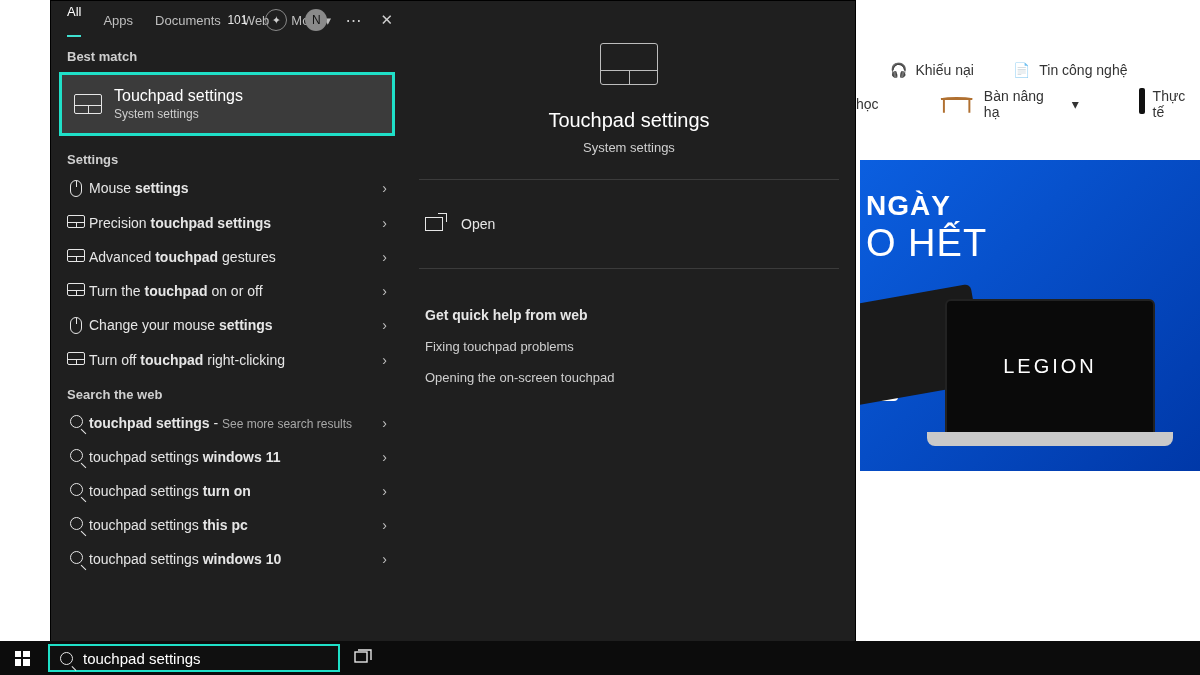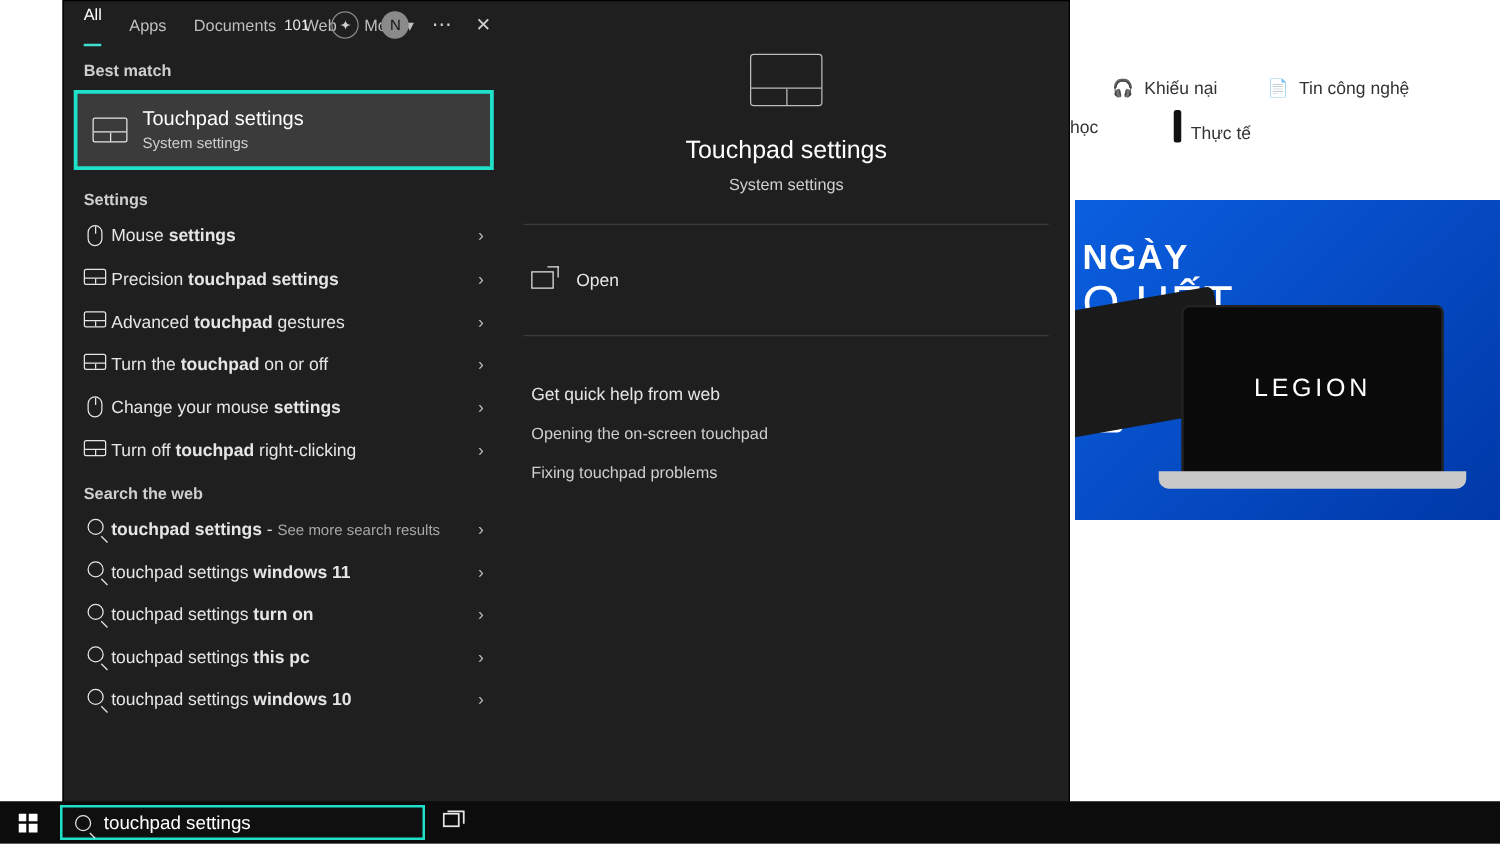--- a/index.html
+++ b/index.html
@@ -1,21 +1,21 @@
 <!DOCTYPE html>
 <html><head>
   <meta charset="utf-8">
   <style>
     *{margin:0;padding:0;box-sizing:border-box;font-family:'Segoe UI',Tahoma,sans-serif;-webkit-font-smoothing:antialiased}
     body{width:1200px;height:675px;overflow:hidden;background:#fff;position:relative}
     .desktop{width:1200px;height:675px;position:relative}
     .browser-bg{position:absolute;top:0;left:0;right:0;height:140px;background:#fff;display:flex;align-items:center;gap:40px;padding-left:890px;font-size:14px;color:#333}
     .browser-bg .bitem{display:flex;align-items:center;gap:8px}
     .browser-bg .bicon{color:#1a6dd1}
-    .ad{position:absolute;top:160px;right:0;width:340px;height:256px;background:linear-gradient(135deg,#0b5fe0,#0038a8);color:#fff;display:flex;flex-direction:column;align-items:flex-start;padding:30px 0 0 0;font-weight:700;overflow:hidden}
+    .ad{position:absolute;top:160px;right:0;width:340px;height:311px;background:linear-gradient(135deg,#0b5fe0,#0038a8);color:#fff;display:flex;flex-direction:column;align-items:flex-start;padding:30px 0 0 0;font-weight:700;overflow:hidden}
     .ad .l1{font-size:28px;letter-spacing:1px;padding-left:6px}
     .ad .l2{font-size:38px;letter-spacing:1px;font-weight:400;padding-left:6px}
     .ad .laptops{position:absolute;bottom:0;right:0;width:300px;height:210px;display:flex;align-items:center;justify-content:center}
     .ad .lap{width:210px;height:135px;background:#0a0a0a;border-radius:6px 6px 0 0;position:relative;border:2px solid #222;display:flex;align-items:center;justify-content:center;color:#fff;font-size:20px;letter-spacing:3px;font-weight:300}
     .ad .lap::after{content:"";position:absolute;bottom:-14px;left:-20px;right:-20px;height:14px;background:#c9c9c9;border-radius:0 0 8px 8px}
     .ad .lap2{position:absolute;left:-70px;top:35px;width:150px;height:100px;background:#1a1a1a;border-radius:6px 6px 0 0;transform:rotate(-10deg)}
     .ad .badge{position:absolute;left:6px;bottom:70px;width:32px;height:44px;background:#fff;border-radius:4px;display:flex;align-items:center;justify-content:center;color:#333;font-size:18px;font-weight:400}
     .search-panel{position:absolute;top:0;left:50px;width:806px;height:645px;background:#1f1f1f;color:#e6e6e6;display:flex;overflow:hidden;border:1px solid #000}
     .lcol{width:352px;height:100%;display:flex;flex-direction:column}
     .rcol{flex:1;height:100%;padding:0 12px}
@@ -50,21 +50,21 @@
     .preview{display:flex;flex-direction:column;align-items:center;margin-top:42px;color:#e6e6e6}
     .ptp{width:58px;height:42px;border:1.6px solid #bdbdbd;border-radius:3px;position:relative}
     .ptp::after{content:"";position:absolute;left:0;right:0;bottom:0;height:13px;border-top:1.6px solid #bdbdbd}
     .ptp::before{content:"";position:absolute;left:50%;bottom:0;height:13px;border-left:1.6px solid #bdbdbd}
     .pttl{margin-top:24px;font-size:20px;font-weight:400;color:#fff}
     .psub{margin-top:8px;font-size:13px;color:#cfcfcf}
     .divider{height:1px;background:#3b3b3b;margin:24px 4px}
     .openrow{display:flex;align-items:center;gap:18px;padding:12px 10px;font-size:14px;cursor:pointer}
     .openrow .oicon{width:18px;height:14px;border:1.4px solid #e6e6e6;position:relative}
     .openrow .oicon::before{content:"";position:absolute;top:-5px;right:-5px;width:8px;height:8px;border-top:1.4px solid #e6e6e6;border-right:1.4px solid #e6e6e6}
-    .hlp{padding:14px 10px 8px;font-size:14px;font-weight:400;color:#e6e6e6}
+    .hlp{padding:14px 10px 8px;font-size:14px;font-weight:700;color:#e6e6e6}
     .hlink{padding:8px 10px;font-size:13px;color:#cfcfcf;cursor:pointer}
     .taskbar{position:absolute;left:0;right:0;bottom:0;height:34px;background:#0c0c0c;display:flex;align-items:center}
     .tstart{width:44px;height:34px;display:flex;align-items:center;justify-content:center}
     .winlogo{width:15px;height:15px;display:grid;grid-template-columns:1fr 1fr;grid-template-rows:1fr 1fr;gap:1.5px}
     .winlogo span{background:#fff}
     .tsearch{margin-left:4px;width:292px;height:28px;background:#101010;border:2.5px solid #1fe0c8;display:flex;align-items:center;gap:10px;padding:0 10px}
     .tsearch .tmag{width:13px;height:13px;border:1.6px solid #e6e6e6;border-radius:50%;position:relative;flex-shrink:0}
     .tsearch .tmag::after{content:"";position:absolute;right:-5px;bottom:-5px;width:6px;border-top:1.6px solid #e6e6e6;transform:rotate(45deg)}
     .tsearch input{background:transparent;border:none;outline:none;color:#fff;font-size:15px;font-family:inherit;width:100%}
     .ttool{margin-left:14px;color:#cfcfcf;font-size:15px}
@@ -80,21 +80,24 @@
         <span class="bicon">🎧</span>
         <span>Khiếu nại</span>
       </div>
     <div class="bitem">
         <span class="bicon">📄</span>
         <span>Tin công nghệ</span>
       </div>
   </div>
   <div style="position:absolute;top:88px;left:856px;display:flex;gap:60px;align-items:center;font-size:14px;color:#333">
     <span>học</span>
-    <span style="display:flex;align-items:flex-end;gap:8px">
+    <span style="display:flex;align-items:center;gap:10px"><svg width="36" height="22" viewBox="0 0 36 22" style="stroke:#b07030;stroke-width:2;fill:none">
+          <path d="M2 6h32M5 6v14M31 6v14M2 6a20 3 0 0 1 32 0"></path>
+        </svg><span>Bàn nâng hạ</span> ▾</span>
+    <span style="display:flex;align-items:flex-start;gap:8px">
         <span style="display:inline-block;width:6px;height:26px;background:#111;border-radius:2px"></span>
         <span>Thực tế</span>
       </span>
   </div>
 
   <div class="ad">
     <div class="l1">NGÀY</div>
     <div class="l2">O HẾT</div>
     <div class="badge">đ</div>
     <div class="laptops">
@@ -221,22 +224,22 @@
         <div class="pttl">Touchpad settings</div>
         <div class="psub">System settings</div>
       </div>
       <div class="divider"></div>
       <div class="openrow">
         <span class="oicon"></span>
         <span>Open</span>
       </div>
       <div class="divider"></div>
       <div class="hlp">Get quick help from web</div>
+      <div class="hlink">Fixing touchpad problems</div>
       <div class="hlink">Opening the on-screen touchpad</div>
-      <div class="hlink">Fixing touchpad problems</div>
     </div>
   </div>
 
   <div class="taskbar">
     <div class="tstart">
       <div class="winlogo">
           <span></span>
           <span></span>
           <span></span>
           <span></span>

